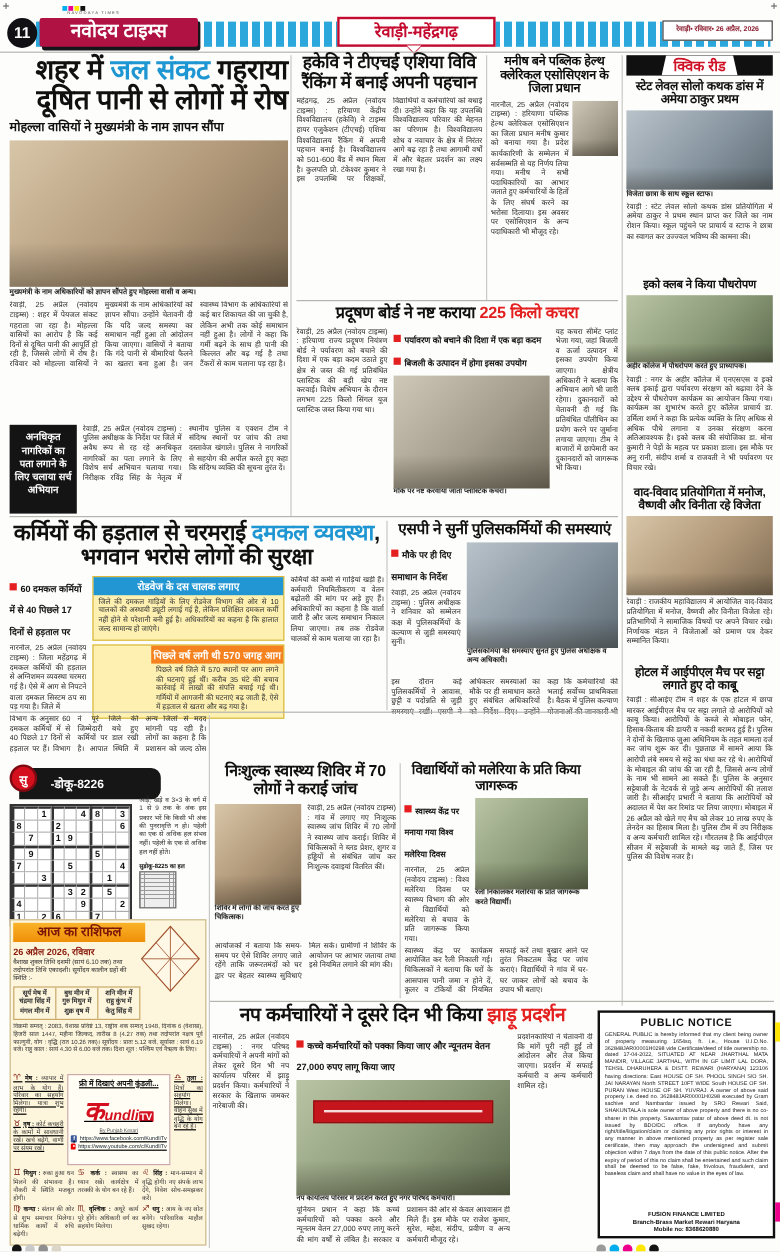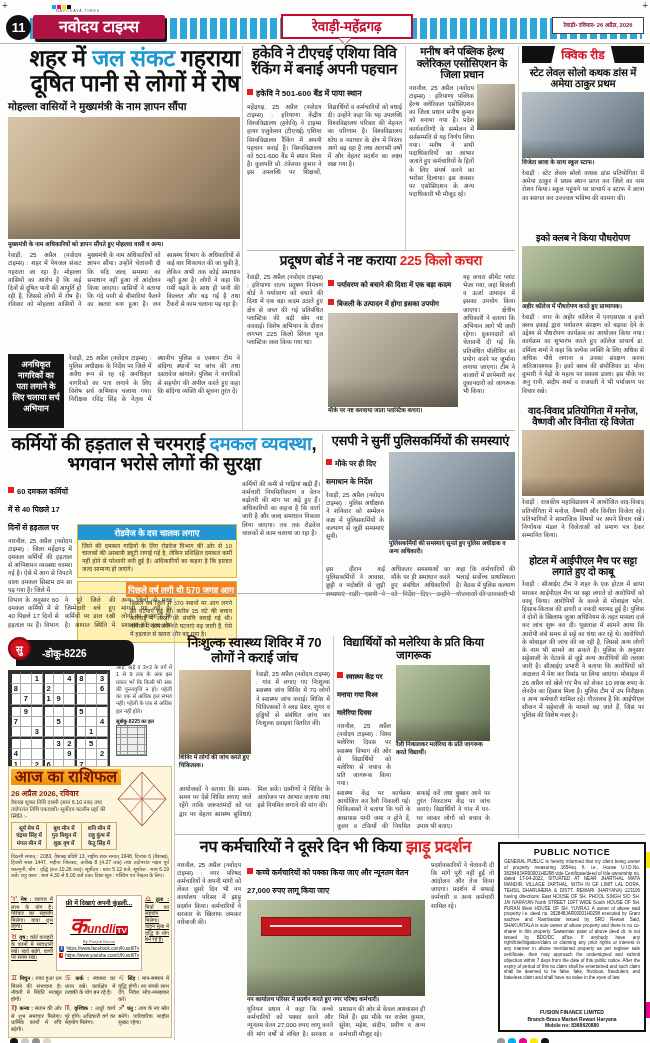--- a/index.html
+++ b/index.html
@@ -106,23 +106,20 @@
 
   <div class="abs" style="left:8px;top:354px;width:232px;display:flex;gap:5px;">
     <div style="width:56px;background:#141414;color:#fff;font-weight:800;font-size:8.2px;line-height:1.35;padding:5px 4px;text-align:center;height:74px;">अनधिकृत नागरिकों का पता लगाने के लिए चलाया सर्च अभियान</div>
     <div class="body-txt cols2" style="flex:1;height:74px;overflow:hidden;">रेवाड़ी, 25 अप्रैल (नवोदय टाइम्स) : पुलिस अधीक्षक के निर्देश पर जिले में अवैध रूप से रह रहे अनधिकृत नागरिकों का पता लगाने के लिए विशेष सर्च अभियान चलाया गया। निरीक्षक रविंद्र सिंह के नेतृत्व में स्थानीय पुलिस व एक्शन टीम ने संदिग्ध स्थानों पर जांच की तथा दस्तावेज खंगाले। पुलिस ने नागरिकों से सहयोग की अपील करते हुए कहा कि संदिग्ध व्यक्ति की सूचना तुरंत दें।</div>
   </div>
 
   <div class="abs vrule" style="left:242px;top:46px;height:384px;"></div>
 
   <div class="abs" style="left:247px;top:46px;width:155px;">
     <div class="hl" style="font-size:14.5px;text-align:center;">हकेवि ने टीएचई एशिया विवि रैंकिंग में बनाई अपनी पहचान</div>
-    <div style="margin-top:4px;">
-      <span class="bullet-sq"></span><span class="subbold" style="font-size:8px;">हकेवि ने 501-600 बैंड में पाया स्थान</span>
-    </div>
     <div class="body-txt cols2" style="margin-top:3px;height:118px;overflow:hidden;">महेंद्रगढ़, 25 अप्रैल (नवोदय टाइम्स) : हरियाणा केंद्रीय विश्वविद्यालय (हकेवि) ने टाइम्स हायर एजुकेशन (टीएचई) एशिया विश्वविद्यालय रैंकिंग में अपनी पहचान बनाई है। विश्वविद्यालय को 501-600 बैंड में स्थान मिला है। कुलपति प्रो. टंकेश्वर कुमार ने इस उपलब्धि पर शिक्षकों, विद्यार्थियों व कर्मचारियों को बधाई दी। उन्होंने कहा कि यह उपलब्धि विश्वविद्यालय परिवार की मेहनत का परिणाम है। विश्वविद्यालय शोध व नवाचार के क्षेत्र में निरंतर आगे बढ़ रहा है तथा आगामी वर्षों में और बेहतर प्रदर्शन का लक्ष्य रखा गया है।</div>
   </div>
 
   <div class="abs vrule" style="left:405px;top:46px;height:204px;"></div>
 
   <div class="abs" style="left:409px;top:46px;width:106px;">
     <div class="hl" style="font-size:10.5px;text-align:center;">मनीष बने पब्लिक हेल्थ क्लेरिकल एसोसिएशन के जिला प्रधान</div>
     <div style="margin-top:3px;overflow:hidden;">
       <div class="ph" style="float:right;width:38px;height:46px;margin:0 0 2px 3px;"></div>
       <div class="body-txt" style="height:148px;overflow:hidden;">नारनौल, 25 अप्रैल (नवोदय टाइम्स) : हरियाणा पब्लिक हेल्थ क्लेरिकल एसोसिएशन का जिला प्रधान मनीष कुमार को बनाया गया है। प्रदेश कार्यकारिणी के सम्मेलन में सर्वसम्मति से यह निर्णय लिया गया। मनीष ने सभी पदाधिकारियों का आभार जताते हुए कर्मचारियों के हितों के लिए संघर्ष करने का भरोसा दिलाया। इस अवसर पर एसोसिएशन के अन्य पदाधिकारी भी मौजूद रहे।</div>
@@ -172,21 +169,21 @@
 
   <div class="abs" style="left:8px;top:434px;width:312px;">
     <div class="hl" style="font-size:18.5px;text-align:center;">
       <span>कर्मियों की हड़ताल से चरमराई </span><span class="accent-blue">दमकल व्यवस्था</span><span>, भगवान भरोसे लोगों की सुरक्षा</span>
     </div>
     <div style="display:flex;gap:5px;margin-top:5px;">
       <div style="width:64px;">
         <div><span class="bullet-sq"></span><span class="subbold" style="font-size:7.6px;">60 दमकल कर्मियों में से 40 पिछले 17 दिनों से हड़ताल पर</span></div>
         <div class="body-txt" style="margin-top:3px;height:62px;overflow:hidden;">नारनौल, 25 अप्रैल (नवोदय टाइम्स) : जिला महेंद्रगढ़ में दमकल कर्मियों की हड़ताल से अग्निशमन व्यवस्था चरमरा गई है। ऐसे में आग से निपटने वाला दमकल सिस्टम ठप सा पड़ गया है। जिले में</div>
       </div>
-      <div style="width:160px;margin-top:44px;">
+      <div style="width:160px;">
         <div class="hbox">
           <div class="hb-head" style="background:#2196d3;">रोडवेज के दस चालक लगाए</div>
           <div class="hb-body">जिले की दमकल गाड़ियों के लिए रोडवेज विभाग की ओर से 10 चालकों की अस्थायी ड्यूटी लगाई गई है, लेकिन प्रशिक्षित दमकल कर्मी नहीं होने से परेशानी बनी हुई है। अधिकारियों का कहना है कि हालात जल्द सामान्य हो जाएंगे।</div>
         </div>
         <div class="hbox" style="margin-top:3px;padding-left:48px;">
           <div class="hb-head" style="background:#f5821f;">पिछले वर्ष लगी थी 570 जगह आग</div>
           <div class="hb-body">पिछले वर्ष जिले में 570 स्थानों पर आग लगने की घटनाएं हुई थीं। करीब 35 घंटे की बचाव कार्रवाई में लाखों की संपत्ति बचाई गई थी। गर्मियों में आगजनी की घटनाएं बढ़ जाती हैं, ऐसे में हड़ताल से खतरा और बढ़ गया है।</div>
         </div>
       </div>
       <div class="body-txt" style="flex:1;height:108px;overflow:hidden;">कर्मियों की कमी से गाड़ियां खड़ी हैं। कर्मचारी नियमितीकरण व वेतन बढ़ोतरी की मांग पर अड़े हुए हैं। अधिकारियों का कहना है कि वार्ता जारी है और जल्द समाधान निकाल लिया जाएगा। तब तक रोडवेज चालकों से काम चलाया जा रहा है।</div>
@@ -360,21 +357,21 @@
 
   <div class="abs notice" style="left:498px;top:842px;width:148px;height:190px;overflow:hidden;">
     <div class="notice-title">PUBLIC NOTICE</div>
     <div class="notice-body" style="height:148px;overflow:hidden;">GENERAL PUBLIC is hereby informed that my client being owner of property measuring 1654sq. ft. i.e., House U.I.D.No. 362848JAR00001H0298 vide Certificate/deed of title ownership no. dated 17-04-2022, SITUATED AT NEAR JHARTHAL MATA MANDIR, VILLAGE JARTHAL, WITH IN GF LIMIT LAL DORA, TEHSIL DHARUHERA &amp; DISTT. REWARI (HARYANA) 123106 having directions: East HOUSE OF SH. PHOOL SINGH S/O SH. JAI NARAYAN North STREET 10FT WIDE South HOUSE OF SH. PURAN West HOUSE OF SH. YUVRAJ. A owner of above said property i.e. deed no. 362848JAR00001H0298 executed by Gram sachive and Nambardar issued by SRO Rewari Said, SHAKUNTALA is sole owner of above property and there is no co-sharer in this property. Sawarntav patar of above deed dt. is not issued by BDO/DC office. If anybody have any right/title/litigation/claim or claiming any prior rights or interest in any manner in above mentioned property as per register sale certificate, then may approach the undersigned and submit objection within 7 days from the date of this public notice. After the expiry of period of this no claim shall be entertained and such claim shall be deemed to be false, fake, frivolous, fraudulent, and baseless claim and shall have no value in the eyes of law.</div>
     <div class="notice-foot">FUSION FINANCE LIMITED</div>
     <div class="notice-foot" style="margin-top:0;">Branch-Brass Market Rewari Haryana</div>
     <div class="notice-foot" style="margin-top:0;">Mobile no: 8368620880</div>
   </div>
 
   <div class="abs rash-box" style="left:8px;top:766px;width:164px;height:272px;padding:2px;">
-    <div class="rash-head" style="height:16px;font-size:16px;line-height:16px;width:110px;">आज का राशिफल</div>
+    <div class="rash-head" style="height:16px;font-size:11px;line-height:16px;width:110px;">आज का राशिफल</div>
     <svg class="abs" style="right:4px;top:4px;" width="50" height="56" viewBox="0 0 50 56">
       <polygon points="25,1 49,28 25,55 1,28" fill="#fff8e6" stroke="#a0522d" stroke-width="1"></polygon>
       <line x1="1" y1="28" x2="49" y2="28" stroke="#a0522d" stroke-width="0.7"></line>
       <line x1="25" y1="1" x2="25" y2="55" stroke="#a0522d" stroke-width="0.7"></line>
       <line x1="13" y1="14.5" x2="37" y2="41.5" stroke="#a0522d" stroke-width="0.7"></line>
       <line x1="37" y1="14.5" x2="13" y2="41.5" stroke="#a0522d" stroke-width="0.7"></line>
     </svg>
     <div style="font-size:7.6px;font-weight:800;color:#8a1b0e;margin-top:3px;">26 अप्रैल 2026, रविवार</div>
     <div style="font-size:5.4px;line-height:1.3;color:#333;width:106px;margin-top:1px;">वैशाख शुक्ल तिथि दशमी (सायं 6.10 तक) तथा तदोपरांत तिथि एकादशी। सूर्योदय कालीन ग्रहों की स्थिति :-</div>
     <div class="planet-table" style="width:106px;margin-top:2px;">

